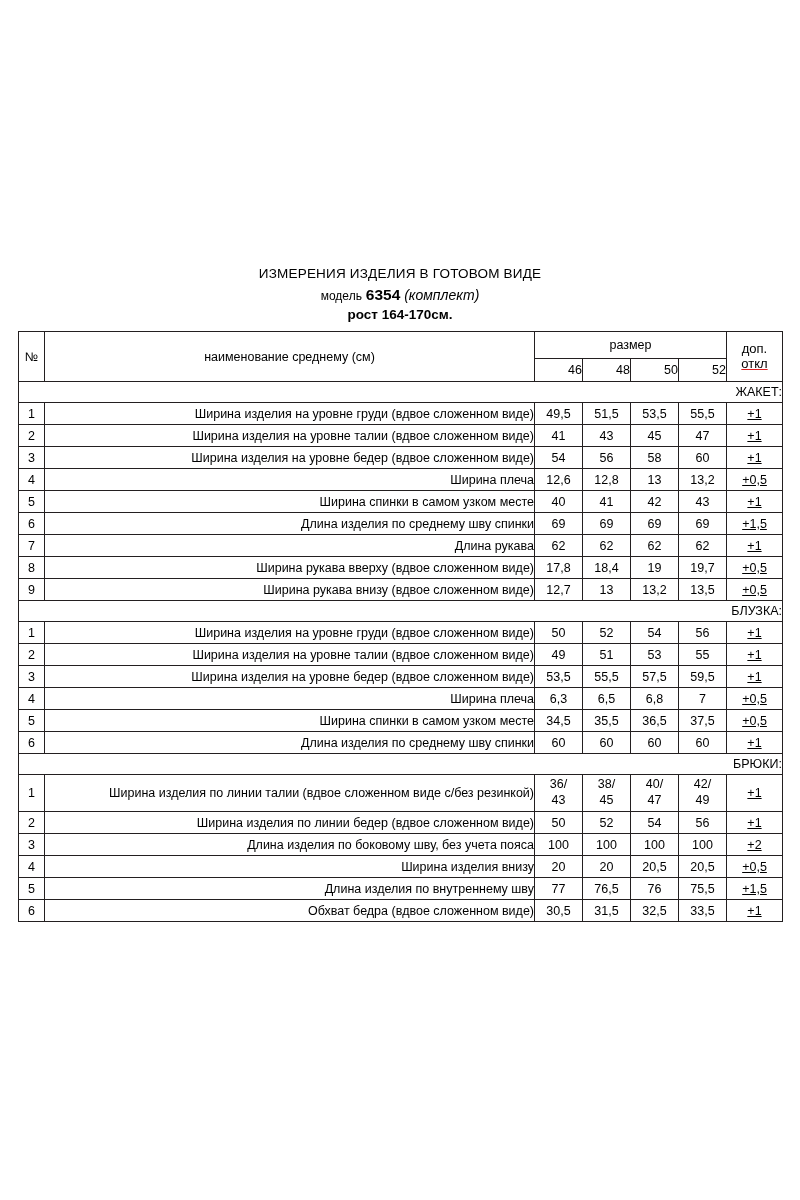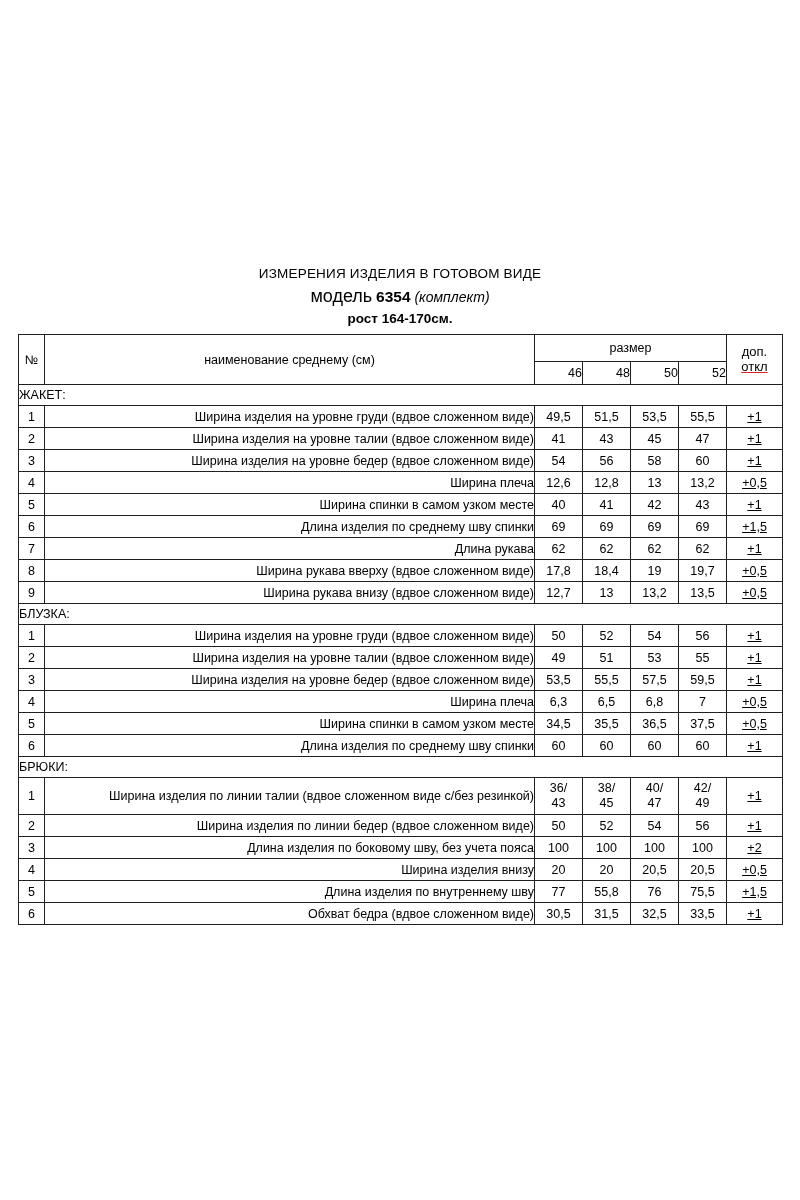--- a/index.html
+++ b/index.html
@@ -34,21 +34,21 @@
   }
   .title-main {
     font-size: 13.5px;
     letter-spacing: 0.2px;
   }
   .title-model {
     font-size: 14px;
     margin-top: 2px;
   }
   .title-model .model-word {
-    font-size: 18px;
+    font-size: 12px;
   }
   .title-model .model-num {
     font-weight: bold;
     font-size: 15.5px;
   }
   .title-model .model-kind {
     font-style: italic;
     font-size: 14px;
   }
   .title-height {
@@ -105,21 +105,21 @@
     font-weight: bold;
     font-size: 13.5px;
     height: 22px;
   }
 
   .sec {
     font-weight: bold;
     font-size: 13.5px;
     padding: 2px 0 2px 6px;
     height: 20px;
-    text-align: left;
+    text-align: right;
   }
   td.idx {
     text-align: center;
     font-size: 12.5px;
     height: 21px;
   }
   td.nm {
     text-align: right;
     padding-left: 6px;
     font-size: 12.5px;
@@ -373,21 +373,21 @@
             <td class="val">20</td>
             <td class="val">20</td>
             <td class="val">20,5</td>
             <td class="val">20,5</td>
             <td class="dev"><span>+0,5</span></td>
           </tr>
           <tr>
             <td class="idx">5</td>
             <td class="nm">Длина изделия по внутреннему шву</td>
             <td class="val">77</td>
-            <td class="val">55,8</td>
+            <td class="val">76,5</td>
             <td class="val">76</td>
             <td class="val">75,5</td>
             <td class="dev"><span>+1,5</span></td>
           </tr>
           <tr>
             <td class="idx">6</td>
             <td class="nm">Обхват бедра (вдвое сложенном виде)</td>
             <td class="val">30,5</td>
             <td class="val">31,5</td>
             <td class="val">32,5</td>

